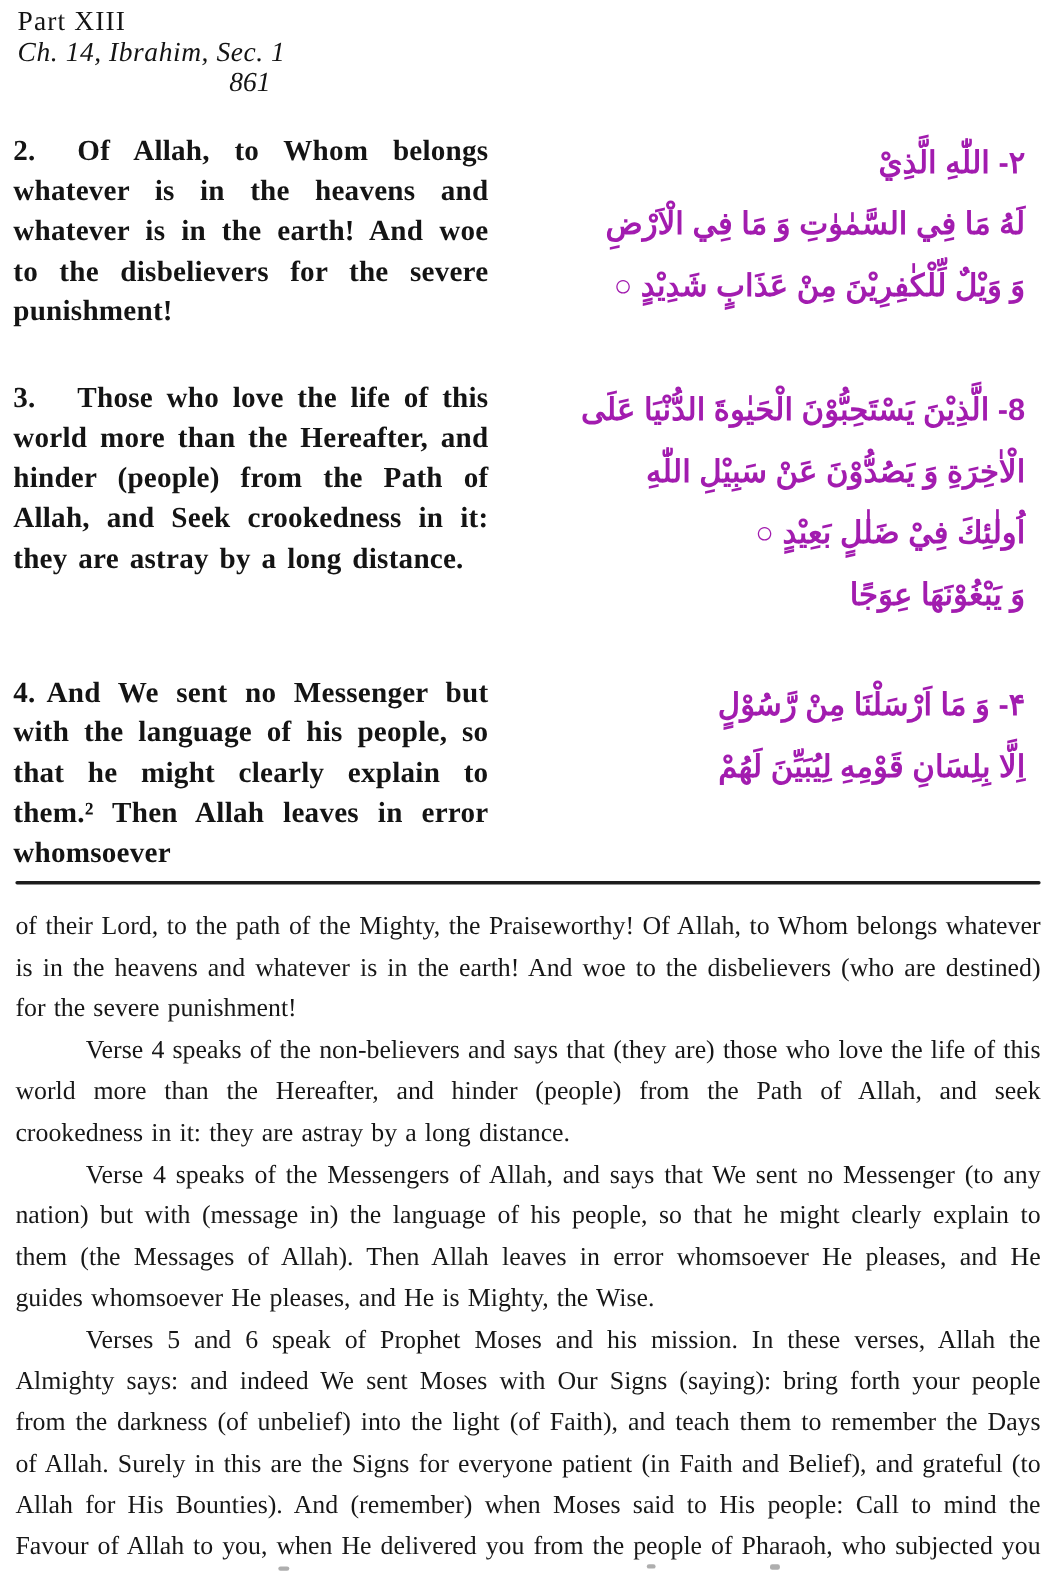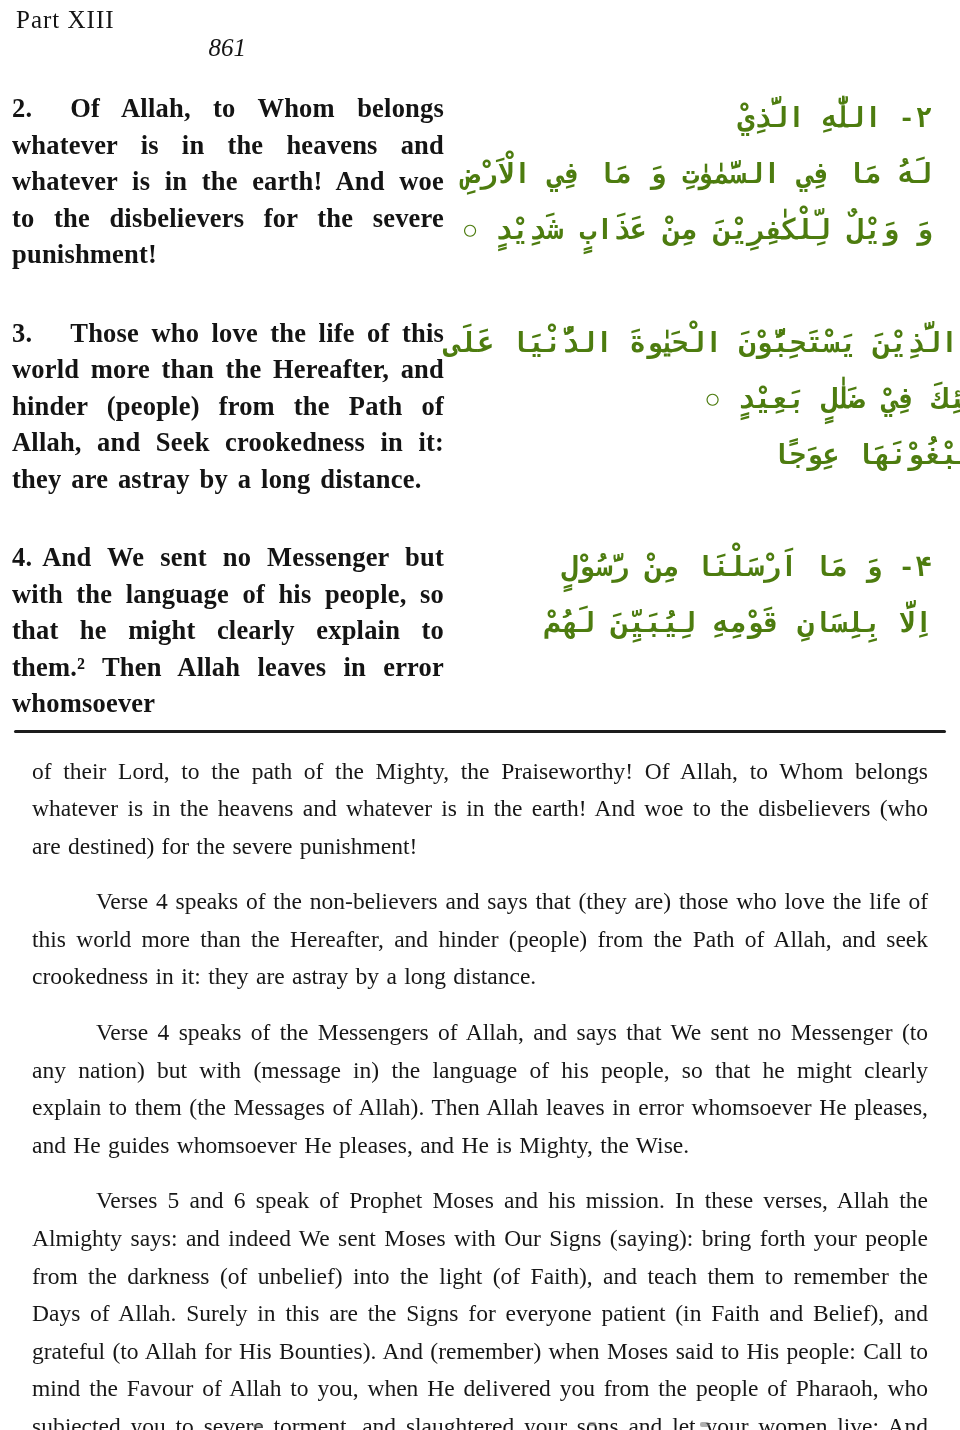--- a/index.html
+++ b/index.html
@@ -52,69 +52,70 @@
     line-height: 36.5px;
     text-align: justify;
     letter-spacing: 0.2px;
     word-spacing: 3px;
   }
   .vnum { padding-right: 38px; }
   .vnum.tight { padding-right: 10px; }
   .ar {
     flex: 1;
     direction: rtl;
-    font-family: Liberation Mono, monospace;
+    font-family: Liberation Sans, sans-serif;
     font-weight: bold;
     font-size: 28px;
     line-height: 56px;
     text-align: right;
     padding-right: 16px;
     padding-top: 2px;
-    color: #4d7c0f;
+    color: #a21caf;
   }
   .ar-line { white-space: nowrap; }
 
   
   .divider {
     height: 3px;
     background: #1d1d1d;
     margin: 8px 2px 20px 2px;
     border-radius: 2px;
   }
 
   
   .commentary {
     font-size: 23.5px;
     line-height: 37.6px;
     text-align: justify;
     word-spacing: 1.5px;
     color: #171717;
     padding: 0 2px;
   }
-  .commentary p { margin: 18px; text-indent: 64px; }
+  .commentary p { margin: 0; text-indent: 64px; }
   .commentary p.no-indent { text-indent: 0; }
 
   
   .artifact {
     position: absolute;
     background: #6b6b6b;
     opacity: 0.55;
     border-radius: 2px;
   }
   .a1 { left: 253px; bottom: 2px; width: 10px; height: 4px; }
   .a2 { left: 588px; bottom: 4px; width: 8px;  height: 4px; }
   .a3 { left: 700px; bottom: 3px; width: 9px;  height: 5px; }
 </style>
 </head>
 <body>
 
 <div class="page">
 
   <header class="page-header">
     <span class="hdr-left">Part XIII</span>
+    <span class="hdr-center">Ch. 14, Ibrahim, Sec. 1</span>
     <span class="hdr-right">861</span>
   </header>
 
   <section class="verses">
 
     <div class="verse-row">
       <div class="en">
         <span class="vnum">2.</span><span>Of Allah, to Whom belongs whatever is in the heavens and whatever is in the earth! And woe to the disbelievers for the severe punishment!</span>
       </div>
       <div class="ar">
@@ -123,20 +124,21 @@
         <div class="ar-line">وَ وَيْلٌ لِّلْكٰفِرِيْنَ مِنْ عَذَابٍ شَدِيْدٍ ○</div>
       </div>
     </div>
 
     <div class="verse-row">
       <div class="en">
         <span class="vnum">3.</span><span>Those who love the life of this world more than the Hereafter, and hinder (people) from the Path of Allah, and Seek crookedness in it: they are astray by a long distance.</span>
       </div>
       <div class="ar">
         <div class="ar-line">8- الَّذِيْنَ يَسْتَحِبُّوْنَ الْحَيٰوةَ الدُّنْيَا عَلَى</div>
+        <div class="ar-line">الْاٰخِرَةِ وَ يَصُدُّوْنَ عَنْ سَبِيْلِ اللّٰهِ</div>
         <div class="ar-line">اُولٰئِكَ فِيْ ضَلٰلٍ بَعِيْدٍ ○</div>
         <div class="ar-line">وَ يَبْغُوْنَهَا عِوَجًا</div>
       </div>
     </div>
 
     <div class="verse-row">
       <div class="en">
         <span class="vnum tight">4.</span><span>And We sent no Messenger but with the language of his people, so that he might clearly explain to them.² Then Allah leaves in error whomsoever</span>
       </div>
       <div class="ar">

